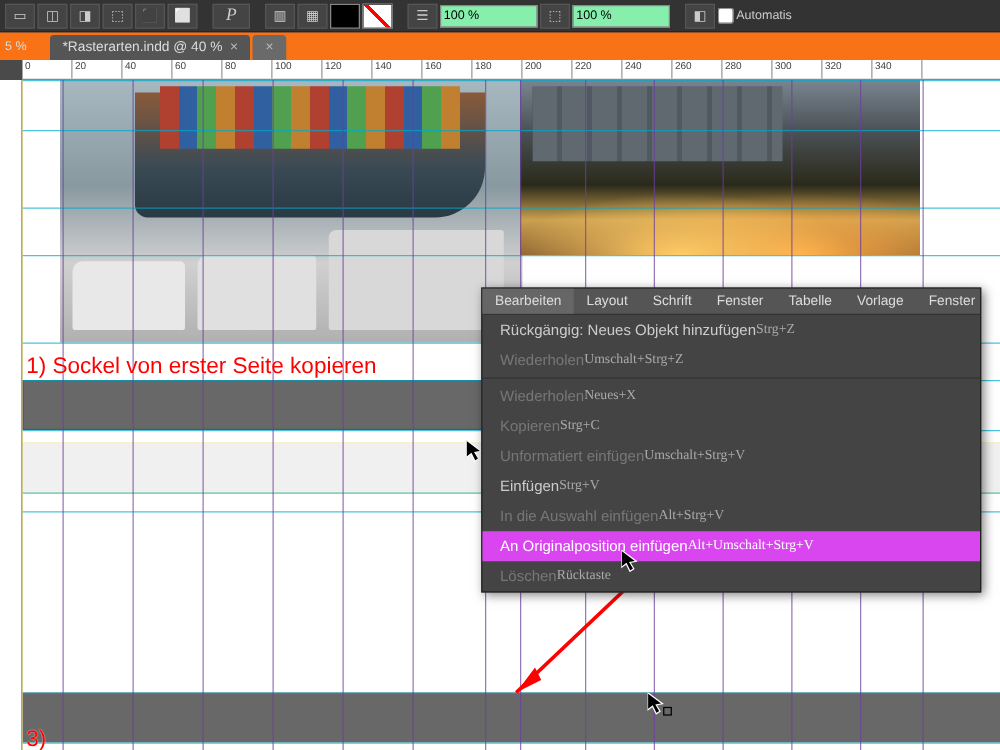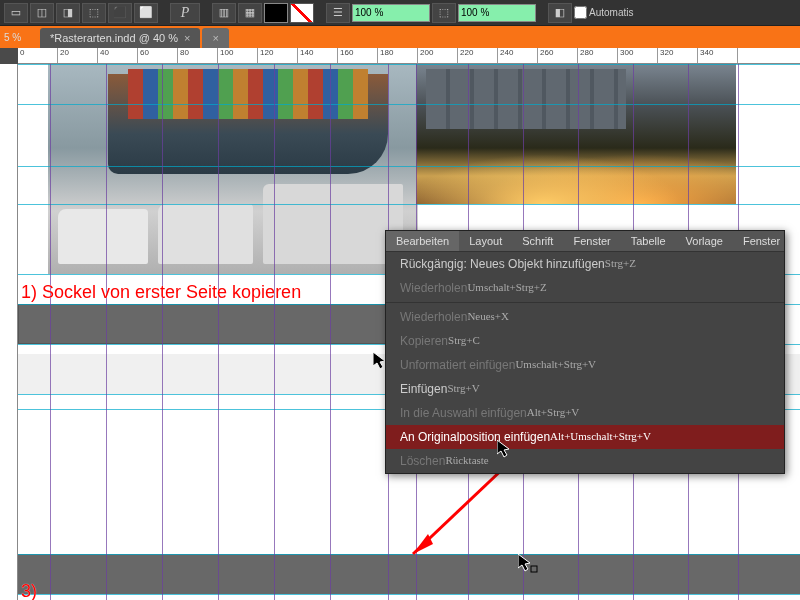--- a/index.html
+++ b/index.html
@@ -51,21 +51,21 @@
 
 .cursor { position: absolute; width: 14px; height: 18px; pointer-events: none; }
 .cursor svg polygon { fill: #000; stroke: #fff; stroke-width: 1; }
 
 .ctx-menu { position: absolute; top: 230px; left: 385px; width: 400px; background: #444; border: 1px solid #222; box-shadow: 2px 2px 8px rgba(0,0,0,0.5); font-size: 12px; color: #ccc; }
 .ctx-tabs { display: flex; background: #555; border-bottom: 1px solid #333; }
 .ctx-tab { padding: 4px 10px; font-size: 11px; color: #ddd; }
 .ctx-tab.active { background: #666; }
 .ctx-item { display: flex; justify-content: flex-start; padding: 5px 14px; }
 .ctx-item.disabled { color: #777; }
-.ctx-item.hl { background: #7f1d1d; color: #fff; }
+.ctx-item.hl { background: #d946ef; color: #fff; }
 .ctx-sep { height: 1px; background: #333; margin: 2px 0; }
 .shortcut { color: #aaa; font-size: 11px; font-family: Liberation Serif, serif; }
 .ctx-item.hl .shortcut { color: #fff; }
 </style>
 </head>
 <body>
 
 <div class="toolbar-top">
   <div class="tool-btn">▭</div>
   <div class="tool-btn">◫</div>

